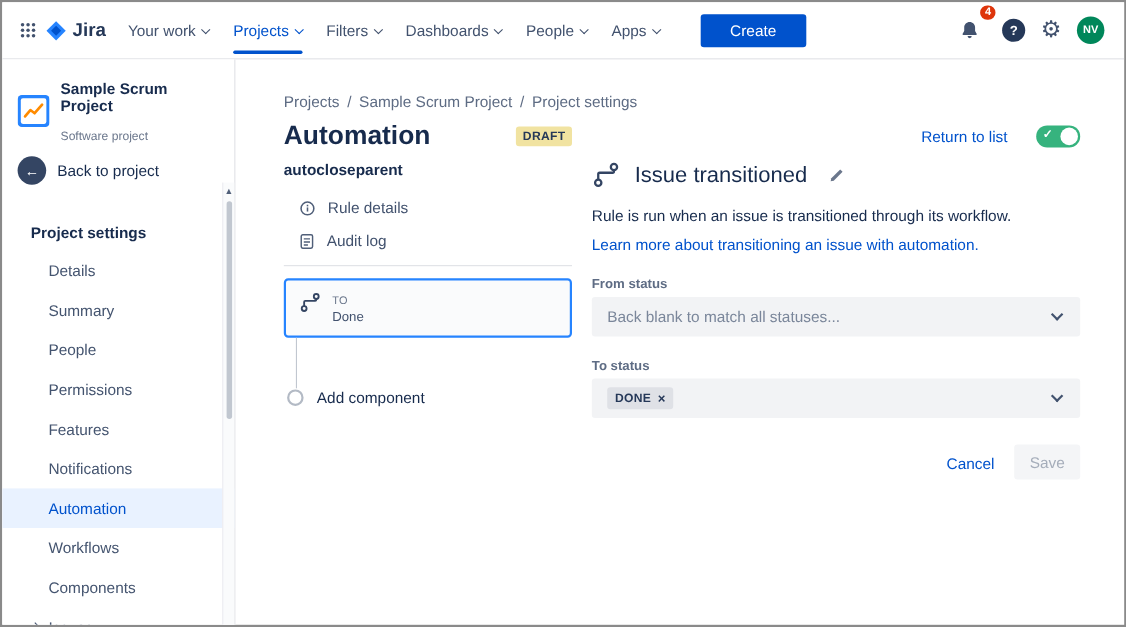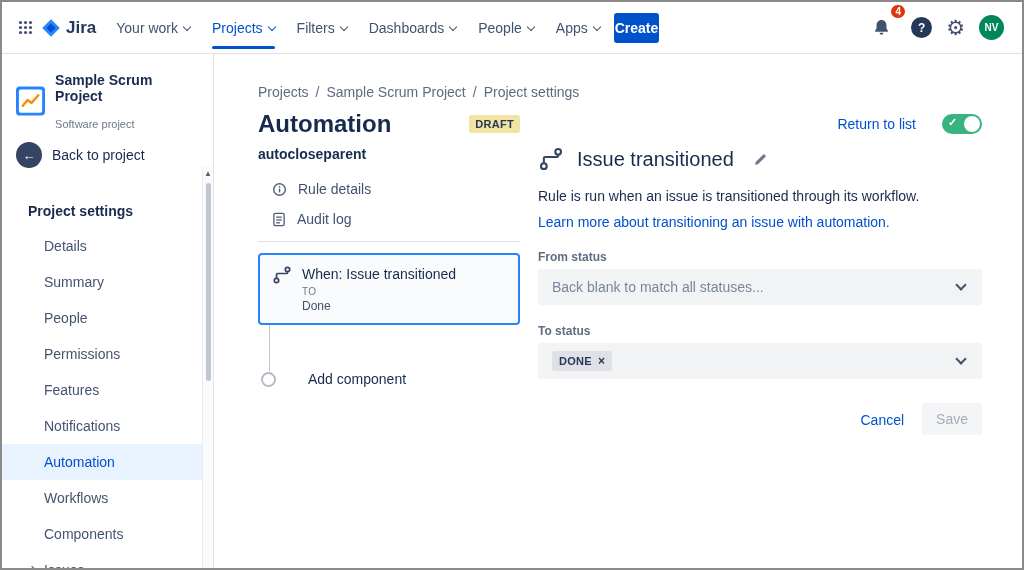--- a/index.html
+++ b/index.html
@@ -10,21 +10,21 @@
   .topnav{height:52px;display:flex;align-items:center;padding:0 18px 0 10px;border-bottom:1px solid #E0E2E6;background:#fff;}
   .icon-btn{background:none;border:none;cursor:pointer;display:flex;align-items:center;justify-content:center;padding:6px;font-family:inherit;}
   .logo{display:flex;align-items:center;gap:5px;margin:0 10px 0 2px;cursor:pointer;}
   .logo-text{font-size:17px;font-weight:700;color:#253858;}
   .nav-items{display:flex;align-items:center;gap:2px;}
   .nav-item{position:relative;display:flex;align-items:center;padding:6px 10px;font-size:14px;color:#42526E;cursor:pointer;background:none;border:none;font-family:inherit;}
   .nav-item.active{color:#0052CC;}
   .nav-item.active::after{content:"";position:absolute;left:10px;right:10px;bottom:-7px;height:3px;border-radius:2px;background:#0052CC;}
   .chev-down{width:6px;height:6px;border-right:1.6px solid #42526E;border-bottom:1.6px solid #42526E;transform:rotate(45deg);margin:-2px 0 0 6px;}
   .nav-item.active .chev-down{border-color:#0052CC;}
-  .create-btn{margin-left:4px;background:#0052CC;color:#fff;border:none;border-radius:3px;font-size:14px;font-weight:700;padding:7px 1px;cursor:pointer;font-family:inherit;}
+  .create-btn{margin-left:27px;background:#0052CC;color:#fff;border:none;border-radius:3px;font-size:14px;font-weight:400;padding:7px 27px;cursor:pointer;font-family:inherit;}
   .top-spacer{flex:1;}
   .search-box{display:flex;align-items:center;gap:7px;width:180px;height:30px;border:1px solid #98A1B0;border-radius:4px;padding:0 9px;margin-right:16px;background:#fff;}
   .search-box input{border:none;outline:none;flex:1;font-size:13px;font-family:inherit;color:#172B4D;min-width:0;background:transparent;}
   .search-box input::placeholder{color:#7A869A;}
   .top-icons{display:flex;align-items:center;gap:14px;}
   .bell-wrap{position:relative;}
   .badge{position:absolute;top:-9px;right:-10px;min-width:18px;height:17px;background:#DE350B;border:2px solid #fff;border-radius:9px;color:#fff;font-size:10px;font-weight:700;display:flex;align-items:center;justify-content:center;padding:0 3px;}
   .help-circle{width:21px;height:21px;border-radius:50%;background:#253858;color:#fff;font-size:12px;font-weight:700;display:flex;align-items:center;justify-content:center;cursor:pointer;}
   .gear{font-size:21px;color:#42526E;line-height:1;cursor:pointer;}
   .avatar{width:25px;height:25px;border-radius:50%;background:#00875A;color:#fff;font-size:10px;font-weight:700;display:flex;align-items:center;justify-content:center;cursor:pointer;}
@@ -66,21 +66,21 @@
   .rule-nav{margin-top:12px;}
   .rule-nav-item{display:flex;align-items:center;gap:11px;padding-left:14px;font-size:14px;color:#42526E;cursor:pointer;height:30px;}
   .rule-divider{border:none;border-top:1px solid #DFE1E6;margin:7px 0 0 0;}
   .component-card{margin-top:11px;border:2px solid #2684FF;border-radius:4px;background:#FAFBFC;padding:10px 12px;display:flex;gap:10px;cursor:pointer;}
   .card-title{font-size:14px;color:#172B4D;line-height:18px;}
   .card-to{font-size:10px;color:#6B778C;margin-top:3px;letter-spacing:.3px;}
   .card-done{font-size:12px;color:#42526E;margin-top:2px;}
   .connector{width:1px;height:46px;background:#C1C7D0;margin-left:11px;}
   .add-row{display:flex;align-items:center;gap:12px;cursor:pointer;}
   .add-circle{width:15px;height:15px;border:2px solid #B3BAC5;border-radius:50%;background:#fff;margin-left:3px;flex-shrink:0;}
-  .add-label{font-size:14px;color:#172B4D;margin-left:20px;}
+  .add-label{font-size:14px;color:#172B4D;}
 
   .editor-col{flex:1;min-width:0;}
   .editor-header{display:flex;align-items:center;gap:13px;}
   .editor-title{font-size:20px;font-weight:500;color:#172B4D;}
   .pencil{margin-left:7px;display:flex;cursor:pointer;}
   .editor-desc{font-size:14px;color:#172B4D;margin-top:16px;}
   .learn-link{display:inline-block;font-size:14px;color:#0052CC;margin-top:10px;text-decoration:none;cursor:pointer;}
   .field-label{font-size:12px;font-weight:600;color:#5E6C84;margin-top:19px;}
   .select-field{margin-top:5px;height:36px;background:#F2F3F5;border-radius:3px;display:flex;align-items:center;padding:0 17px 0 14px;cursor:pointer;}
   .select-placeholder{font-size:14px;color:#7A869A;flex:1;}
@@ -264,21 +264,20 @@
             </div>
           </div>
           <hr class="rule-divider">
           <div class="component-card">
             <svg width="20" height="20" viewBox="0 0 20 20" fill="none" stroke="#344563" stroke-width="1.7">
               <circle cx="4.5" cy="15.5" r="2.2"></circle>
               <circle cx="15.5" cy="4.5" r="2.2"></circle>
               <path d="M4.5 13.2 V9.5 Q4.5 8.5 5.5 8.5 H14.5 Q15.5 8.5 15.5 7.5 V6.8"></path>
             </svg>
             <div>
-              <div class="card-title">When: Issue transitioned</div>
               <div class="card-to">TO</div>
               <div class="card-done">Done</div>
             </div>
           </div>
           <div class="connector"></div>
           <div class="add-row">
             <span class="add-circle"></span>
             <span class="add-label">Add component</span>
           </div>
         </div>

